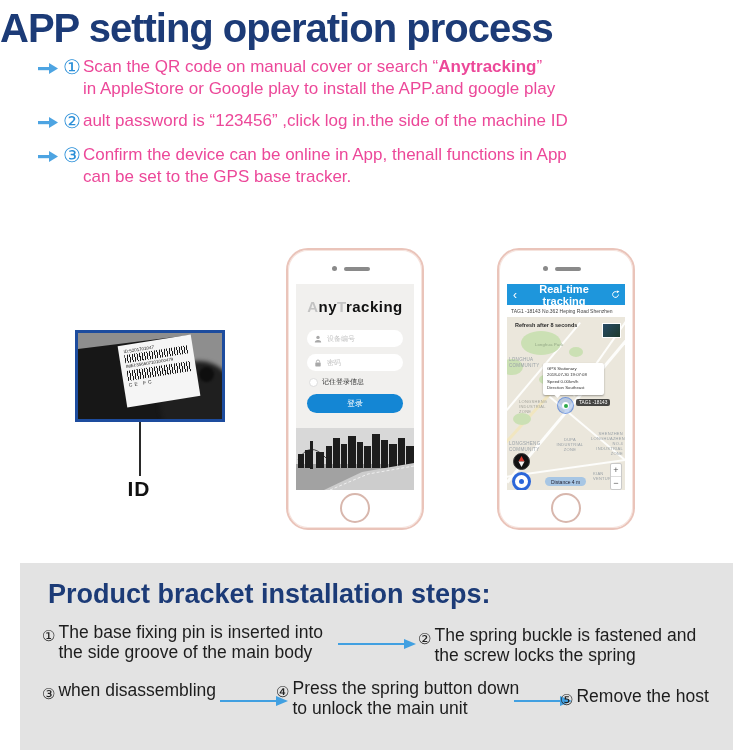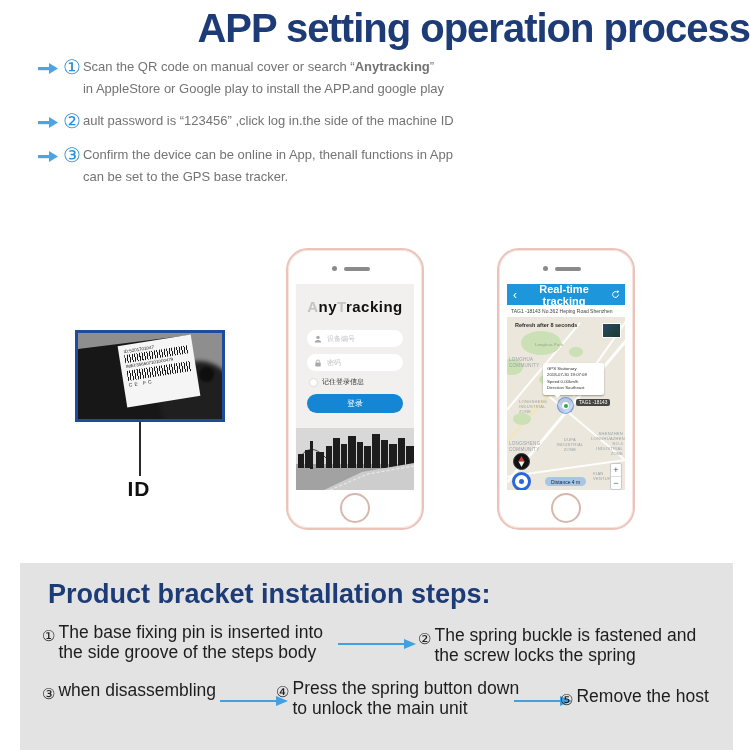--- a/index.html
+++ b/index.html
@@ -1,27 +1,27 @@
 <!DOCTYPE html>
 <html><head>
 <meta charset="utf-8">
 <style>
   * { margin:0; padding:0; box-sizing:border-box; }
   body { width:750px; height:750px; background:#fff; font-family:"Liberation Sans", sans-serif; }
   #page { position:relative; width:750px; height:750px; background:#ffffff; overflow:hidden; }
 
-  .main-title { position:absolute; top:6px; left:0; width:100%; text-align:right;
+  .main-title { position:absolute; top:6px; left:0; width:100%; text-align:left;
     font-size:40px; font-weight:600; color:#1c3b77; letter-spacing:-1px; }
 
   
   .app-steps { position:absolute; top:56px; left:38px; width:690px; }
   .app-step { display:flex; align-items:flex-start; margin-bottom:11px; }
   .step-arrow { flex:none; margin-top:5px; margin-right:5px; }
   .step-num { flex:none; color:#2a8fd8; font-size:20px; line-height:22px; margin-right:2px; }
-  .step-text { font-size:13px; line-height:21.5px; color:#737373; }
+  .step-text { font-size:17px; line-height:21.5px; color:#ec4899; }
 
   
   .photo-frame { position:absolute; left:75px; top:330px; width:150px; height:92px;
     border:3px solid #1d4c9e; background:#8e8e8e; overflow:hidden; }
   .photo-device { position:absolute; left:-14px; top:10px; width:132px; height:110px;
     background:#171717; transform:rotate(-7deg); }
   .photo-blur { position:absolute; right:-16px; bottom:-28px; width:78px; height:86px;
     background:#1f1f1f; border-radius:50%; filter:blur(2px); }
   .photo-knob { position:absolute; right:8px; top:34px; width:15px; height:15px;
     background:#0e0e0e; border-radius:50%; filter:blur(1px); }
@@ -304,21 +304,21 @@
     <div class="home-btn"></div>
   </div>
 
   <div class="bracket">
     <div class="bracket-title">Product bracket installation steps:</div>
 
     <div class="bstep bs1">
       <span class="bnum">①</span>
       <div class="btext">
         <div>The base fixing pin is inserted into</div>
-        <div>the side groove of the steps body</div>
+        <div>the side groove of the main body</div>
       </div>
     </div>
     <span class="barrow ar1">
       <svg width="78" height="12">
           <line x1="0" y1="6" x2="66" y2="6" stroke="#41a0e1" stroke-width="2"></line>
           <polygon points="66,1 78,6 66,11" fill="#41a0e1"></polygon>
         </svg>
     </span>
     <div class="bstep bs2">
       <span class="bnum">②</span>

